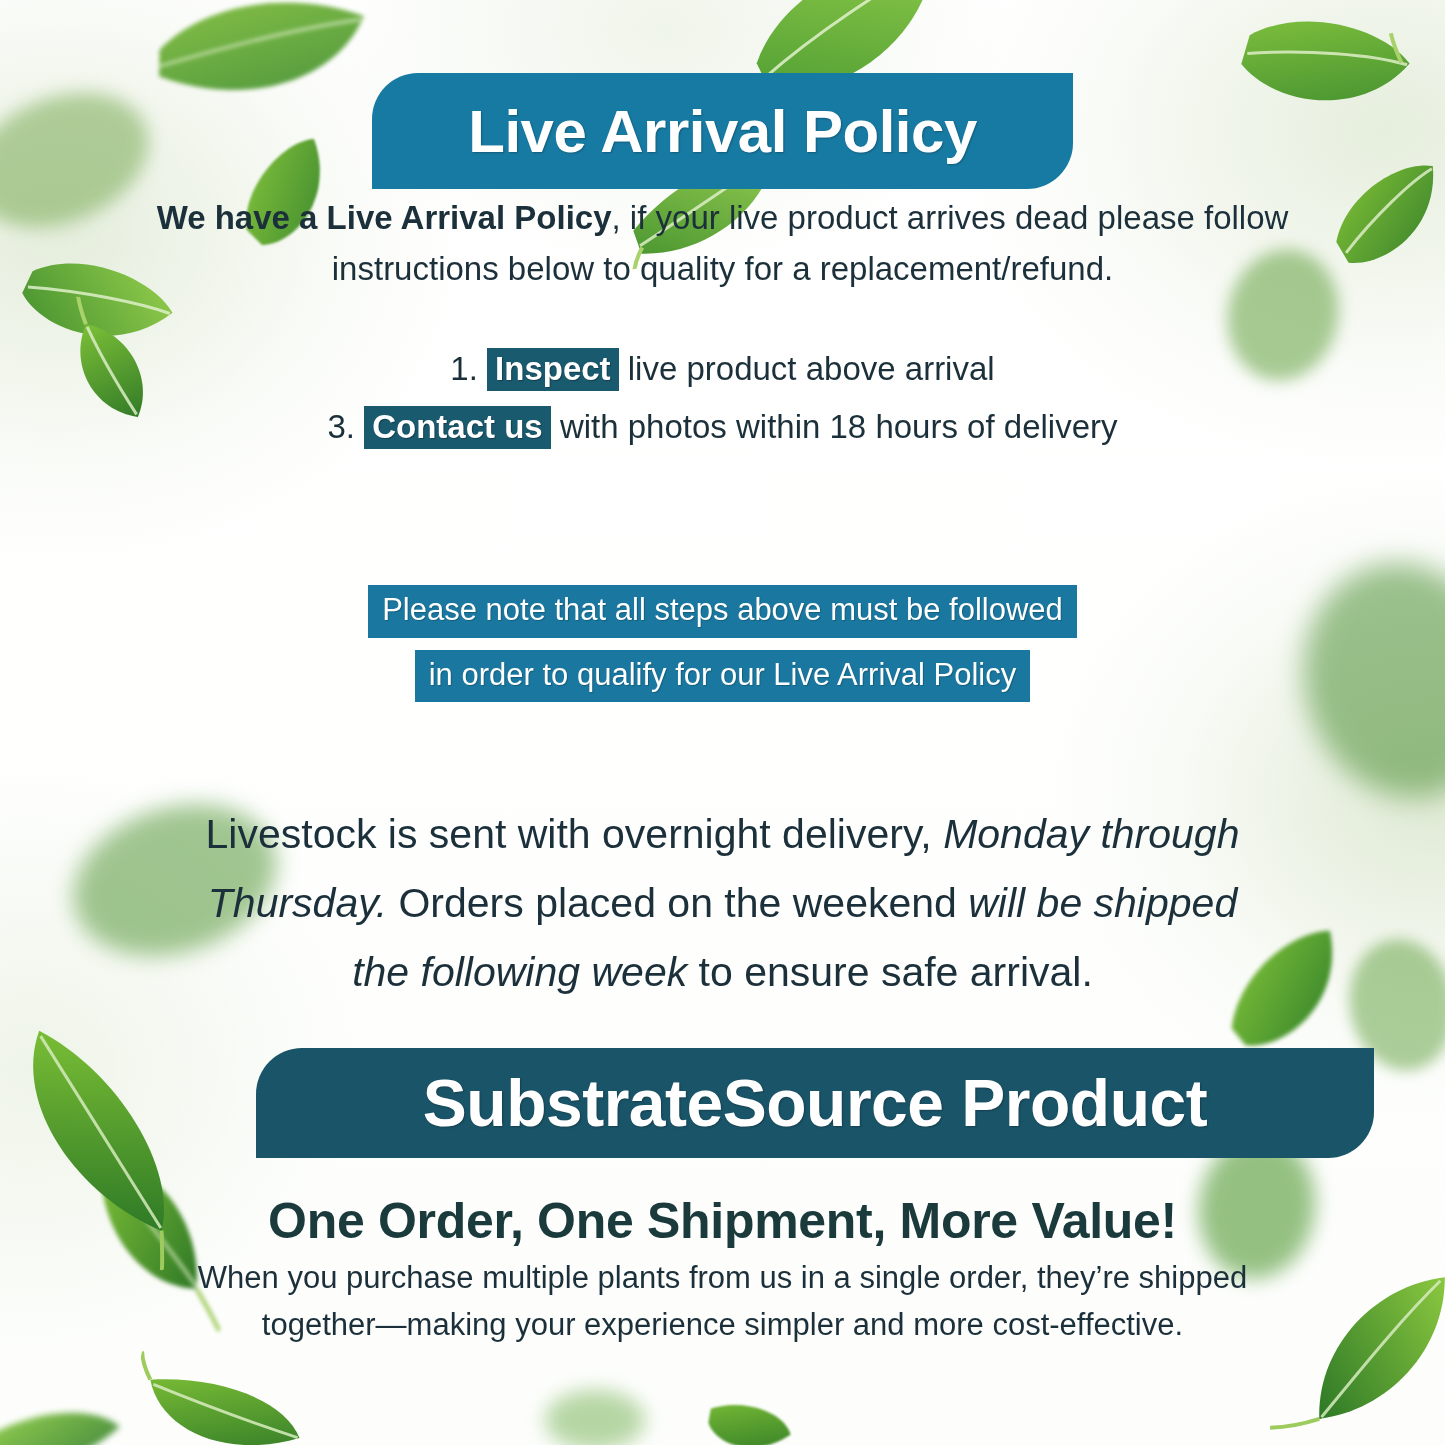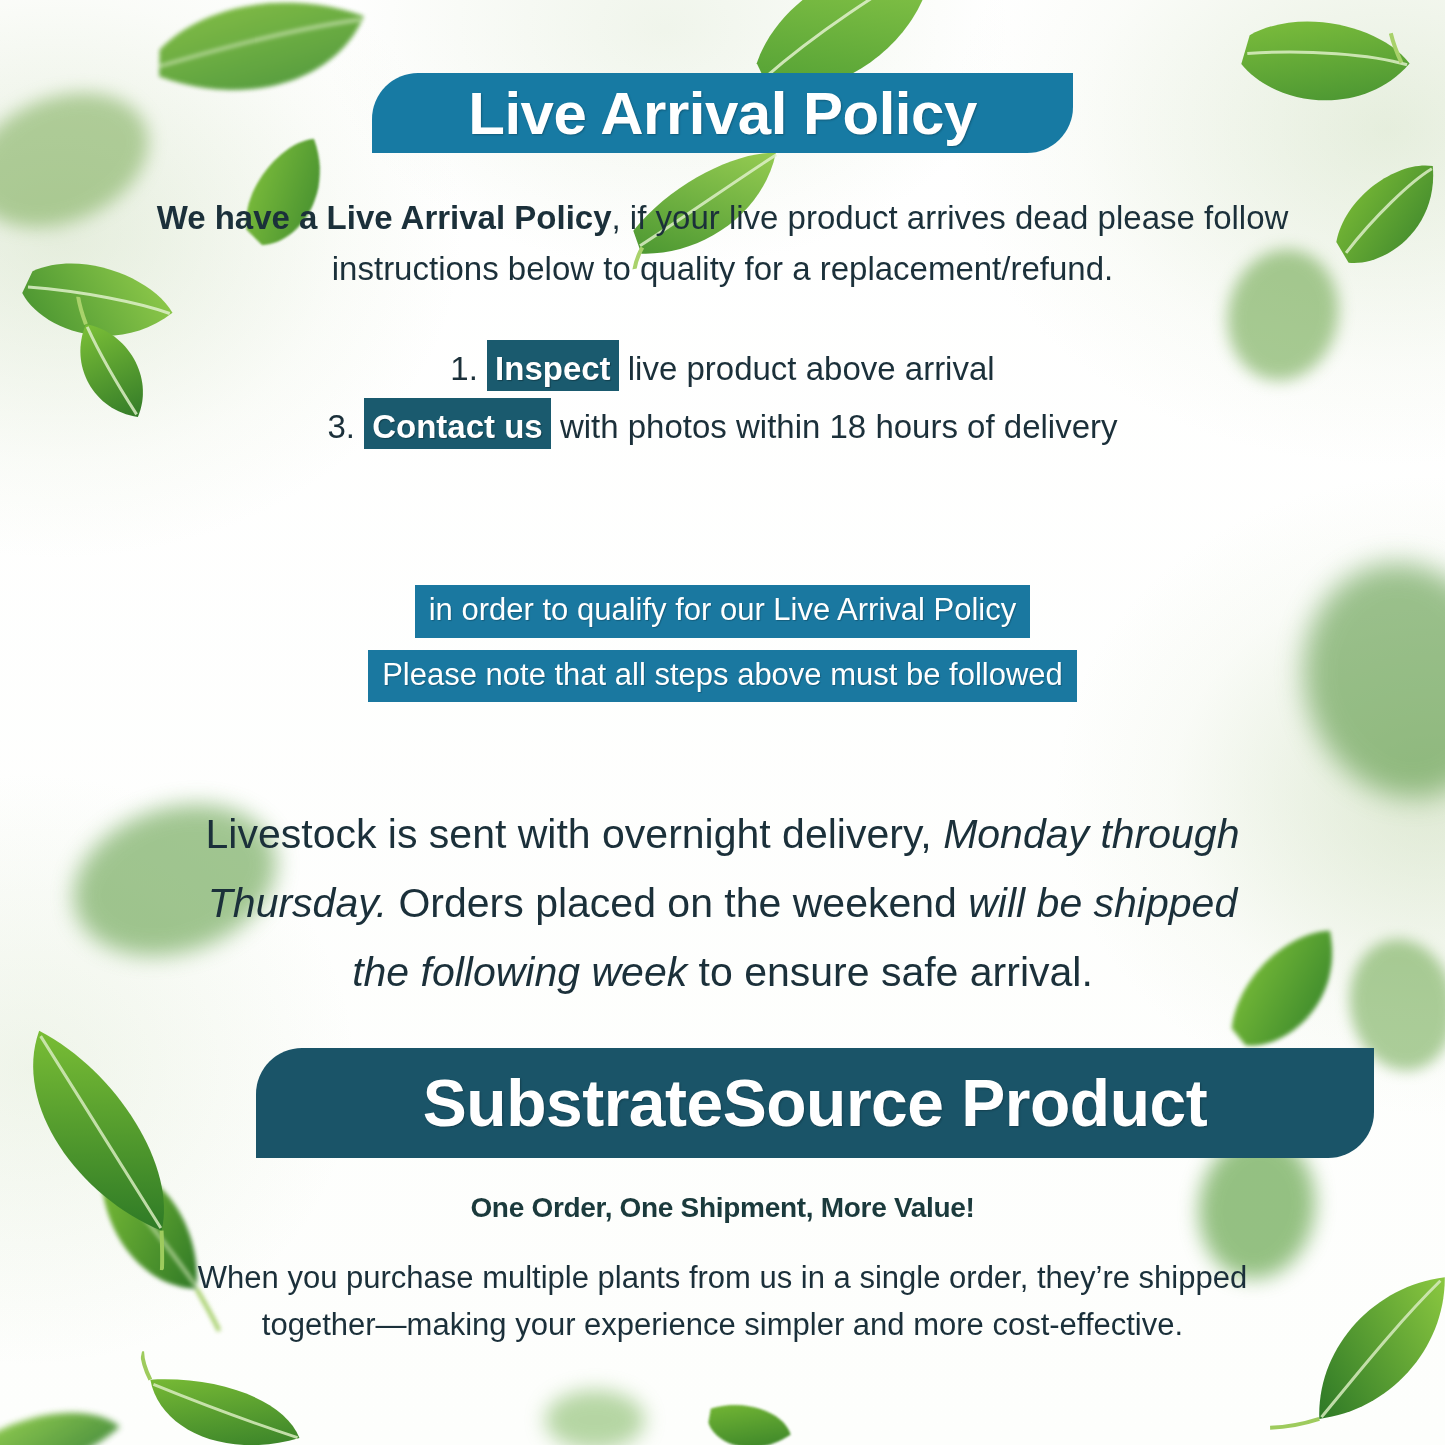--- a/index.html
+++ b/index.html
@@ -43,21 +43,21 @@
     justify-content: center;
     color: #ffffff;
     font-weight: bold;
     letter-spacing: -0.5px;
     text-shadow: 1px 1px 2px rgba(0,0,0,0.25);
   }
   #title-banner {
     left: 372px;
     top: 73px;
     width: 701px;
-    height: 80px;
+    height: 116px;
     background: #177aa3;
     border-radius: 46px 0 46px 0;
     font-size: 60px;
   }
   #product-banner {
     left: 256px;
     top: 1048px;
     width: 1118px;
     height: 110px;
     background: #1a5468;
@@ -92,21 +92,21 @@
     font-size: 33px;
   }
   .list-row {
     margin-bottom: 20px;
     white-space: nowrap;
   }
   .hl-dark {
     background: #1a5a6e;
     color: #ffffff;
     font-weight: bold;
-    padding: 10px 8px 4px 8px;
+    padding: 2px 8px 4px 8px;
     text-shadow: 1px 1px 1px rgba(0,0,0,0.3);
   }
 
   #note {
     position: absolute;
     left: 150px;
     top: 585px;
     width: 1145px;
     text-align: center;
     font-size: 31px;
@@ -130,21 +130,21 @@
     line-height: 1.68;
   }
 
   #product-sub {
     position: absolute;
     left: 150px;
     top: 1192px;
     width: 1145px;
     text-align: center;
     color: #1b3a3c;
-    font-size: 28px;
+    font-size: 50px;
     font-weight: bold;
     letter-spacing: -0.3px;
   }
 
   #product-body {
     left: 170px;
     top: 1255px;
     width: 1105px;
     font-size: 31px;
     line-height: 1.5;
@@ -415,22 +415,22 @@
 
     <div class="list-row">
       <span>3.</span>
       <span class="hl-dark">Contact us</span>
       <span>with photos within 18 hours of delivery</span>
     </div>
 
   </div>
 
   <div id="note">
+    <div><span class="note-line">Please note that all steps above must be followed</span></div>
     <div><span class="note-line">in order to qualify for our Live Arrival Policy</span></div>
-    <div><span class="note-line">Please note that all steps above must be followed</span></div>
   </div>
 
   <div class="para" id="shipping">
     <span>Livestock is sent with overnight delivery, </span><i>Monday through Thursday.</i><span> Orders placed on the weekend </span><i>will be shipped the following week</i><span> to ensure safe arrival.</span>
   </div>
 
   <div class="banner" id="product-banner">
     <span>SubstrateSource Product</span>
   </div>
 

